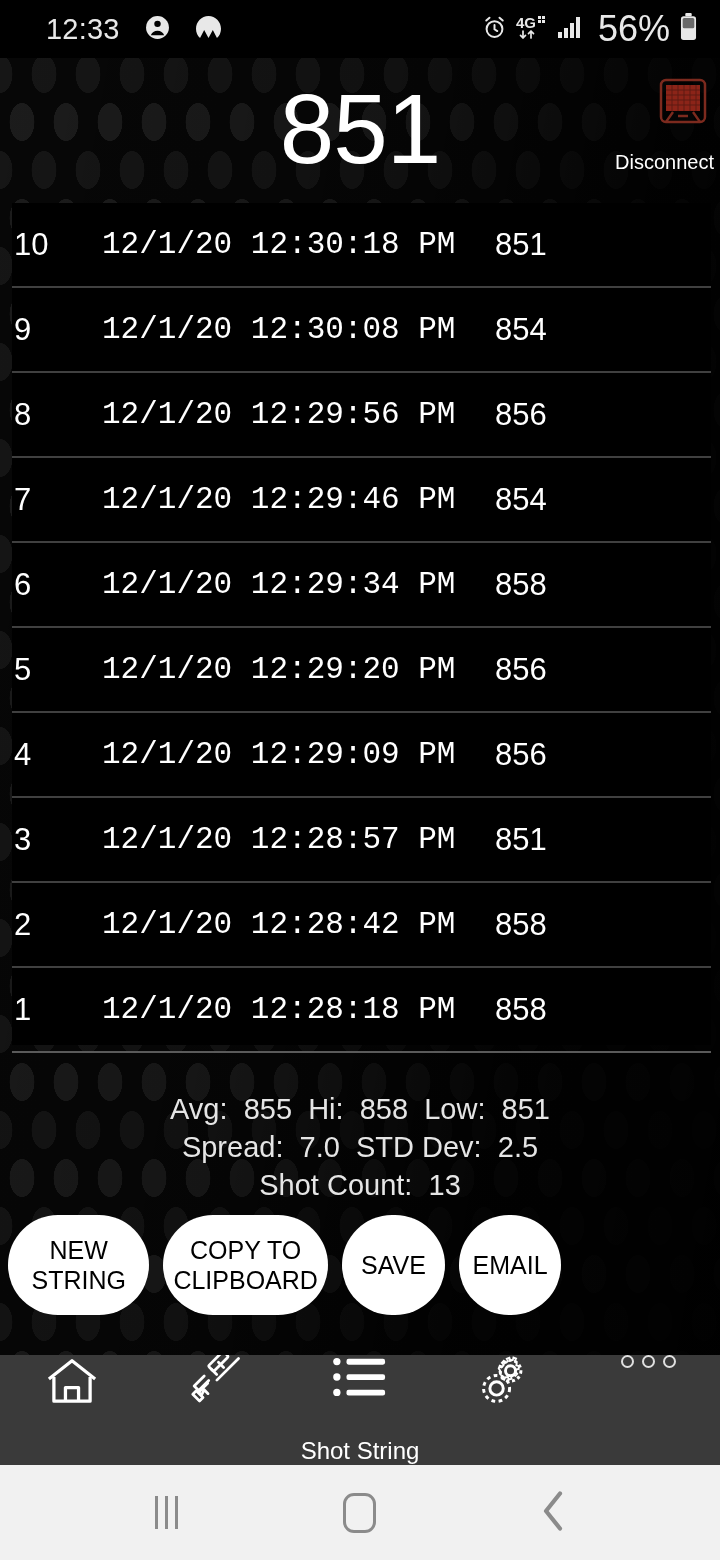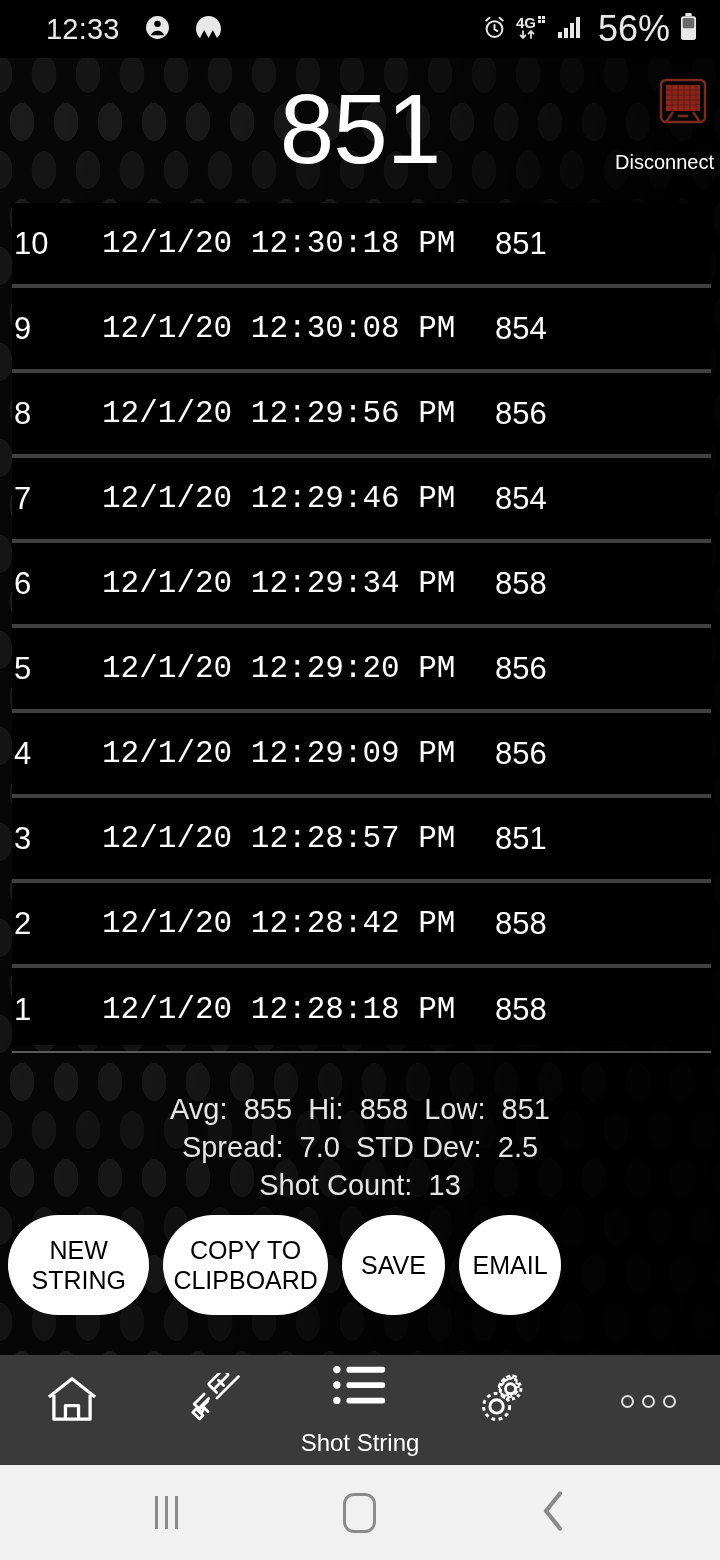--- a/index.html
+++ b/index.html
@@ -68,21 +68,21 @@
   .disconnect-label{ color:#fff; font-size:20px; line-height:1; }
 
   
   .list{
     position:absolute; top:203px; left:12px; width:699px; height:842px;
     background:#000; z-index:10;
   }
   .row{
     position:relative; height:85px;
     display:flex; align-items:center;
-    border-bottom:4px solid #404040;
+    border-bottom:2px solid #404040;
     color:#fff;
   }
   .row:last-child{ border-bottom:2px solid #5a5a5a; }
   .c-idx{ width:86px; padding-left:2px; font-size:31px; }
   .c-ts{ flex:1; font-size:31px; text-align:left; padding-left:4px;font-family:Liberation Mono, monospace; }
   .c-val{ width:230px; font-size:31px; text-align:left; padding-left:14px; }
 
   
   .stats{
     position:absolute; top:1048px; left:0; width:720px; height:160px;
@@ -112,21 +112,21 @@
 
   
   .appnav{
     position:absolute; top:1355px; left:0; width:720px; height:110px;
     background:#3a3a3a; z-index:15;
     display:flex; align-items:center;
   }
   .navitem{
     flex:1; height:100%;
     display:flex; flex-direction:column;
-    align-items:center; justify-content:center; gap:18px; cursor:pointer;
+    align-items:center; justify-content:space-between; gap:18px; cursor:pointer;
   }
   .navlabel{ color:#fff; font-size:24px; line-height:28px; }
   .dots{ display:flex; gap:8px; align-items:center; }
   .dots i{
     display:block; width:13px; height:13px;
     border:2px solid #e0e0e0; border-radius:50%;
   }
 
   
   .sysnav{

